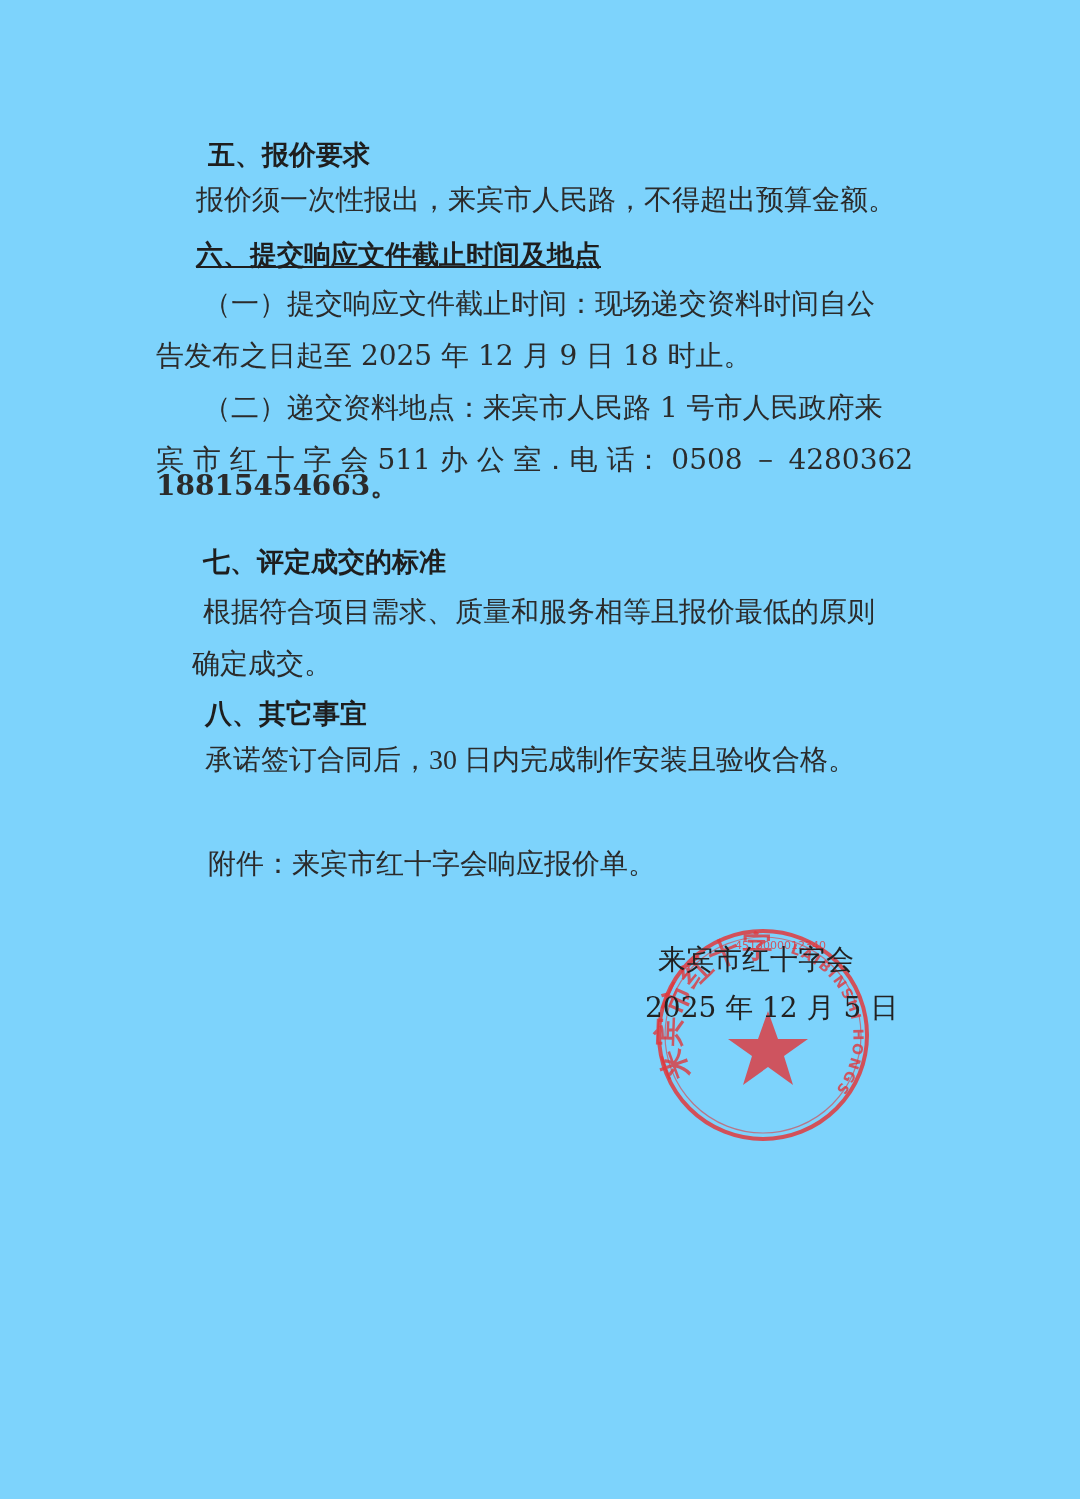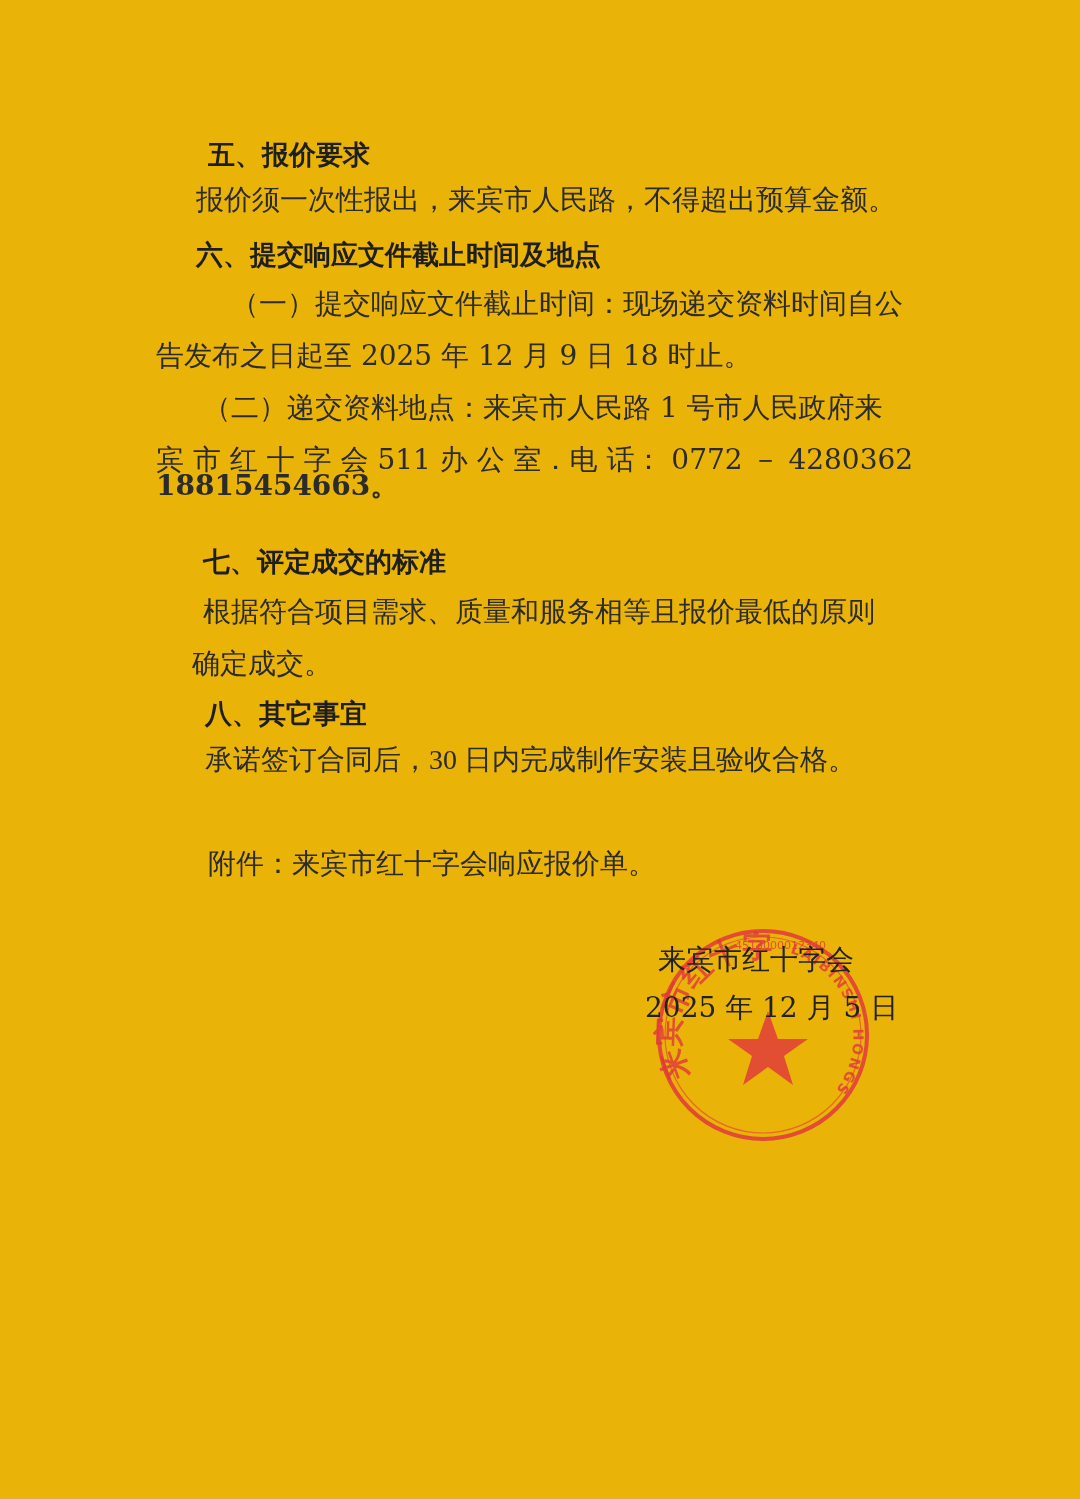--- a/index.html
+++ b/index.html
@@ -1,38 +1,38 @@
 <!DOCTYPE html>
 <html><head>
 <meta charset="utf-8">
 <style>
   html, body { margin: 0; padding: 0; }
   body {
     width: 1080px; height: 1499px; background: #ffffff; position: relative; overflow: hidden;
     font-family: "DejaVu Serif", "Liberation Serif", serif; color: #2a2a2a;
   }
-  .page { position: absolute; left: 0; top: 0; width: 1080px; height: 1499px; background: #eab308; }
+  .page { position: absolute; left: 0; top: 0; width: 1080px; height: 1499px; background: #7dd3fc; }
   .line { position: absolute; white-space: nowrap; font-size: 28px; line-height: 36px; color: #2b2b2b; }
   .head { font-family: "DejaVu Sans", "Liberation Sans", sans-serif; font-weight: bold; font-size: 27px; color: #1e1e1e; }
   .sig { position: absolute; white-space: nowrap; font-size: 28px; line-height: 36px; color: #222; z-index: 3; }
   .seal { position: absolute; left: 650px; top: 925px; width: 225px; height: 220px; z-index: 2; }
 </style>
 </head>
 <body>
 
 <div class="page">
 
   <div class="line head" style="left:208px; top:137px;">五、报价要求</div>
   <div class="line" style="left:196px; top:182px;">报价须一次性报出，来宾市人民路，不得超出预算金额。</div>
 
-  <div class="line head" style="left:196px; top:237px;">六、提交响应文件截止时间及地点</div>
-  <div class="line" style="left:203px; top:286px;margin-left:28px;">（一）提交响应文件截止时间：现场递交资料时间自公</div>
+  <div class="line head" style="left:196px; top:237px;text-decoration:underline;">六、提交响应文件截止时间及地点</div>
+  <div class="line" style="left:203px; top:286px;">（一）提交响应文件截止时间：现场递交资料时间自公</div>
   <div class="line" style="left:156px; top:338px;">告发布之日起至 2025 年 12 月 9 日 18 时止。</div>
   <div class="line" style="left:203px; top:390px;">（二）递交资料地点：来宾市人民路 1 号市人民政府来</div>
-  <div class="line" style="left:156px; top:442px;">宾 市 红 十 字 会 511 办 公 室．电 话： 0772 － 4280362</div>
+  <div class="line" style="left:156px; top:442px;">宾 市 红 十 字 会 511 办 公 室．电 话： 0508 － 4280362</div>
   <div class="line" style="left:156px; top:468px;font-weight:bold;">18815454663。</div>
 
   <div class="line" style="left:203px; top:594px;">根据符合项目需求、质量和服务相等且报价最低的原则</div>
   <div class="line head" style="left:203px; top:544px;">七、评定成交的标准</div>
   <div class="line" style="left:160px; top:646px;margin-left:32px;">确定成交。</div>
 
   <div class="line head" style="left:205px; top:696px;">八、其它事宜</div>
   <div class="line" style="left:205px; top:742px;font-family:Liberation Serif, serif;">承诺签订合同后，30 日内完成制作安装且验收合格。</div>
 
   <div class="line" style="left:208px; top:846px;">附件：来宾市红十字会响应报价单。</div>

